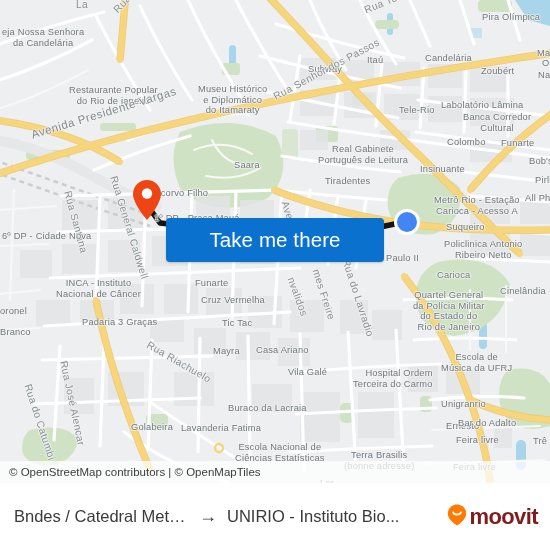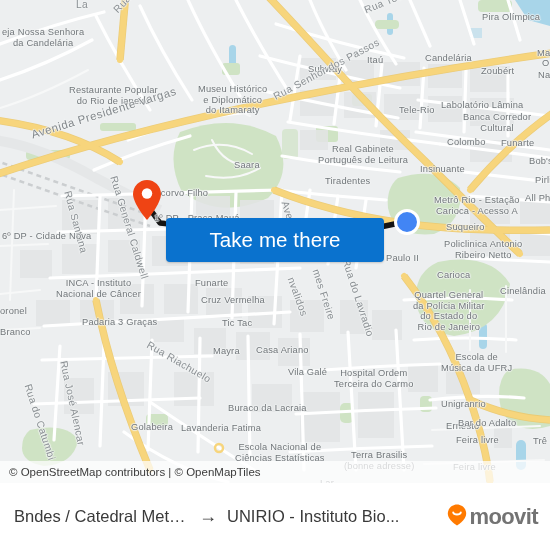--- a/index.html
+++ b/index.html
@@ -148,21 +148,21 @@
   .moovit-logo {
     display: flex;
     align-items: center;
     flex: 0 0 auto;
     gap: 2px;
     cursor: pointer;
   }
   .moovit-word {
     font-size: 22px;
     font-weight: bold;
-    color: #737373;
+    color: #7f1d1d;
     letter-spacing: -0.6px;
   }
 </style>
 </head>
 <body>
 
 <div id="app">
 
   <div class="map">
 
@@ -444,21 +444,21 @@
         <div class="map-label poi" style="left: 222px; top: 318px;">Tic Tac</div>
         <div class="map-label poi" style="left: 0px; top: 306px;">oronel</div>
         <div class="map-label poi" style="left: 0px; top: 327px;">Branco</div>
         <div class="map-label street" style="left: 150px; top: 340px; transform: rotate(30deg); transform-origin: left top;">Rua Riachuelo</div>
         <div class="map-label poi" style="left: 213px; top: 346px;">Mayra</div>
         <div class="map-label poi" style="left: 256px; top: 345px;">Casa Ariano</div>
         <div class="map-label poi" style="left: 441px; top: 352px;">Escola de
 Música da UFRJ</div>
         <div class="map-label street" style="left: 68px; top: 360px; transform: rotate(78deg); transform-origin: left top;">Rua José Alencar</div>
         <div class="map-label poi" style="left: 288px; top: 367px;">Vila Galé</div>
-        <div class="map-label poi" style="left: 334px; top: 368px;">Hospital Ordem
+        <div class="map-label poi" style="left: 353px; top: 368px; text-align: right;">Hospital Ordem
 Terceira do Carmo</div>
         <div class="map-label poi" style="left: 446px; top: 382px; margin-top: 39px;">Ernesto</div>
         <div class="map-label street" style="left: 32px; top: 383px; transform: rotate(72deg); transform-origin: left top;">Rua do Catumbi</div>
         <div class="map-label poi" style="left: 228px; top: 403px;">Buraco da Lacraia</div>
         <div class="map-label poi" style="left: 441px; top: 399px;">Unigranrio</div>
         <div class="map-label poi" style="left: 131px; top: 422px;">Golabeira</div>
         <div class="map-label poi" style="left: 181px; top: 423px;">Lavanderia Fatima</div>
         <div class="map-label poi" style="left: 458px; top: 418px;">Bar do Adalto</div>
         <div class="map-label poi" style="left: 235px; top: 442px;">Escola Nacional de
 Ciências Estatísticas</div>

